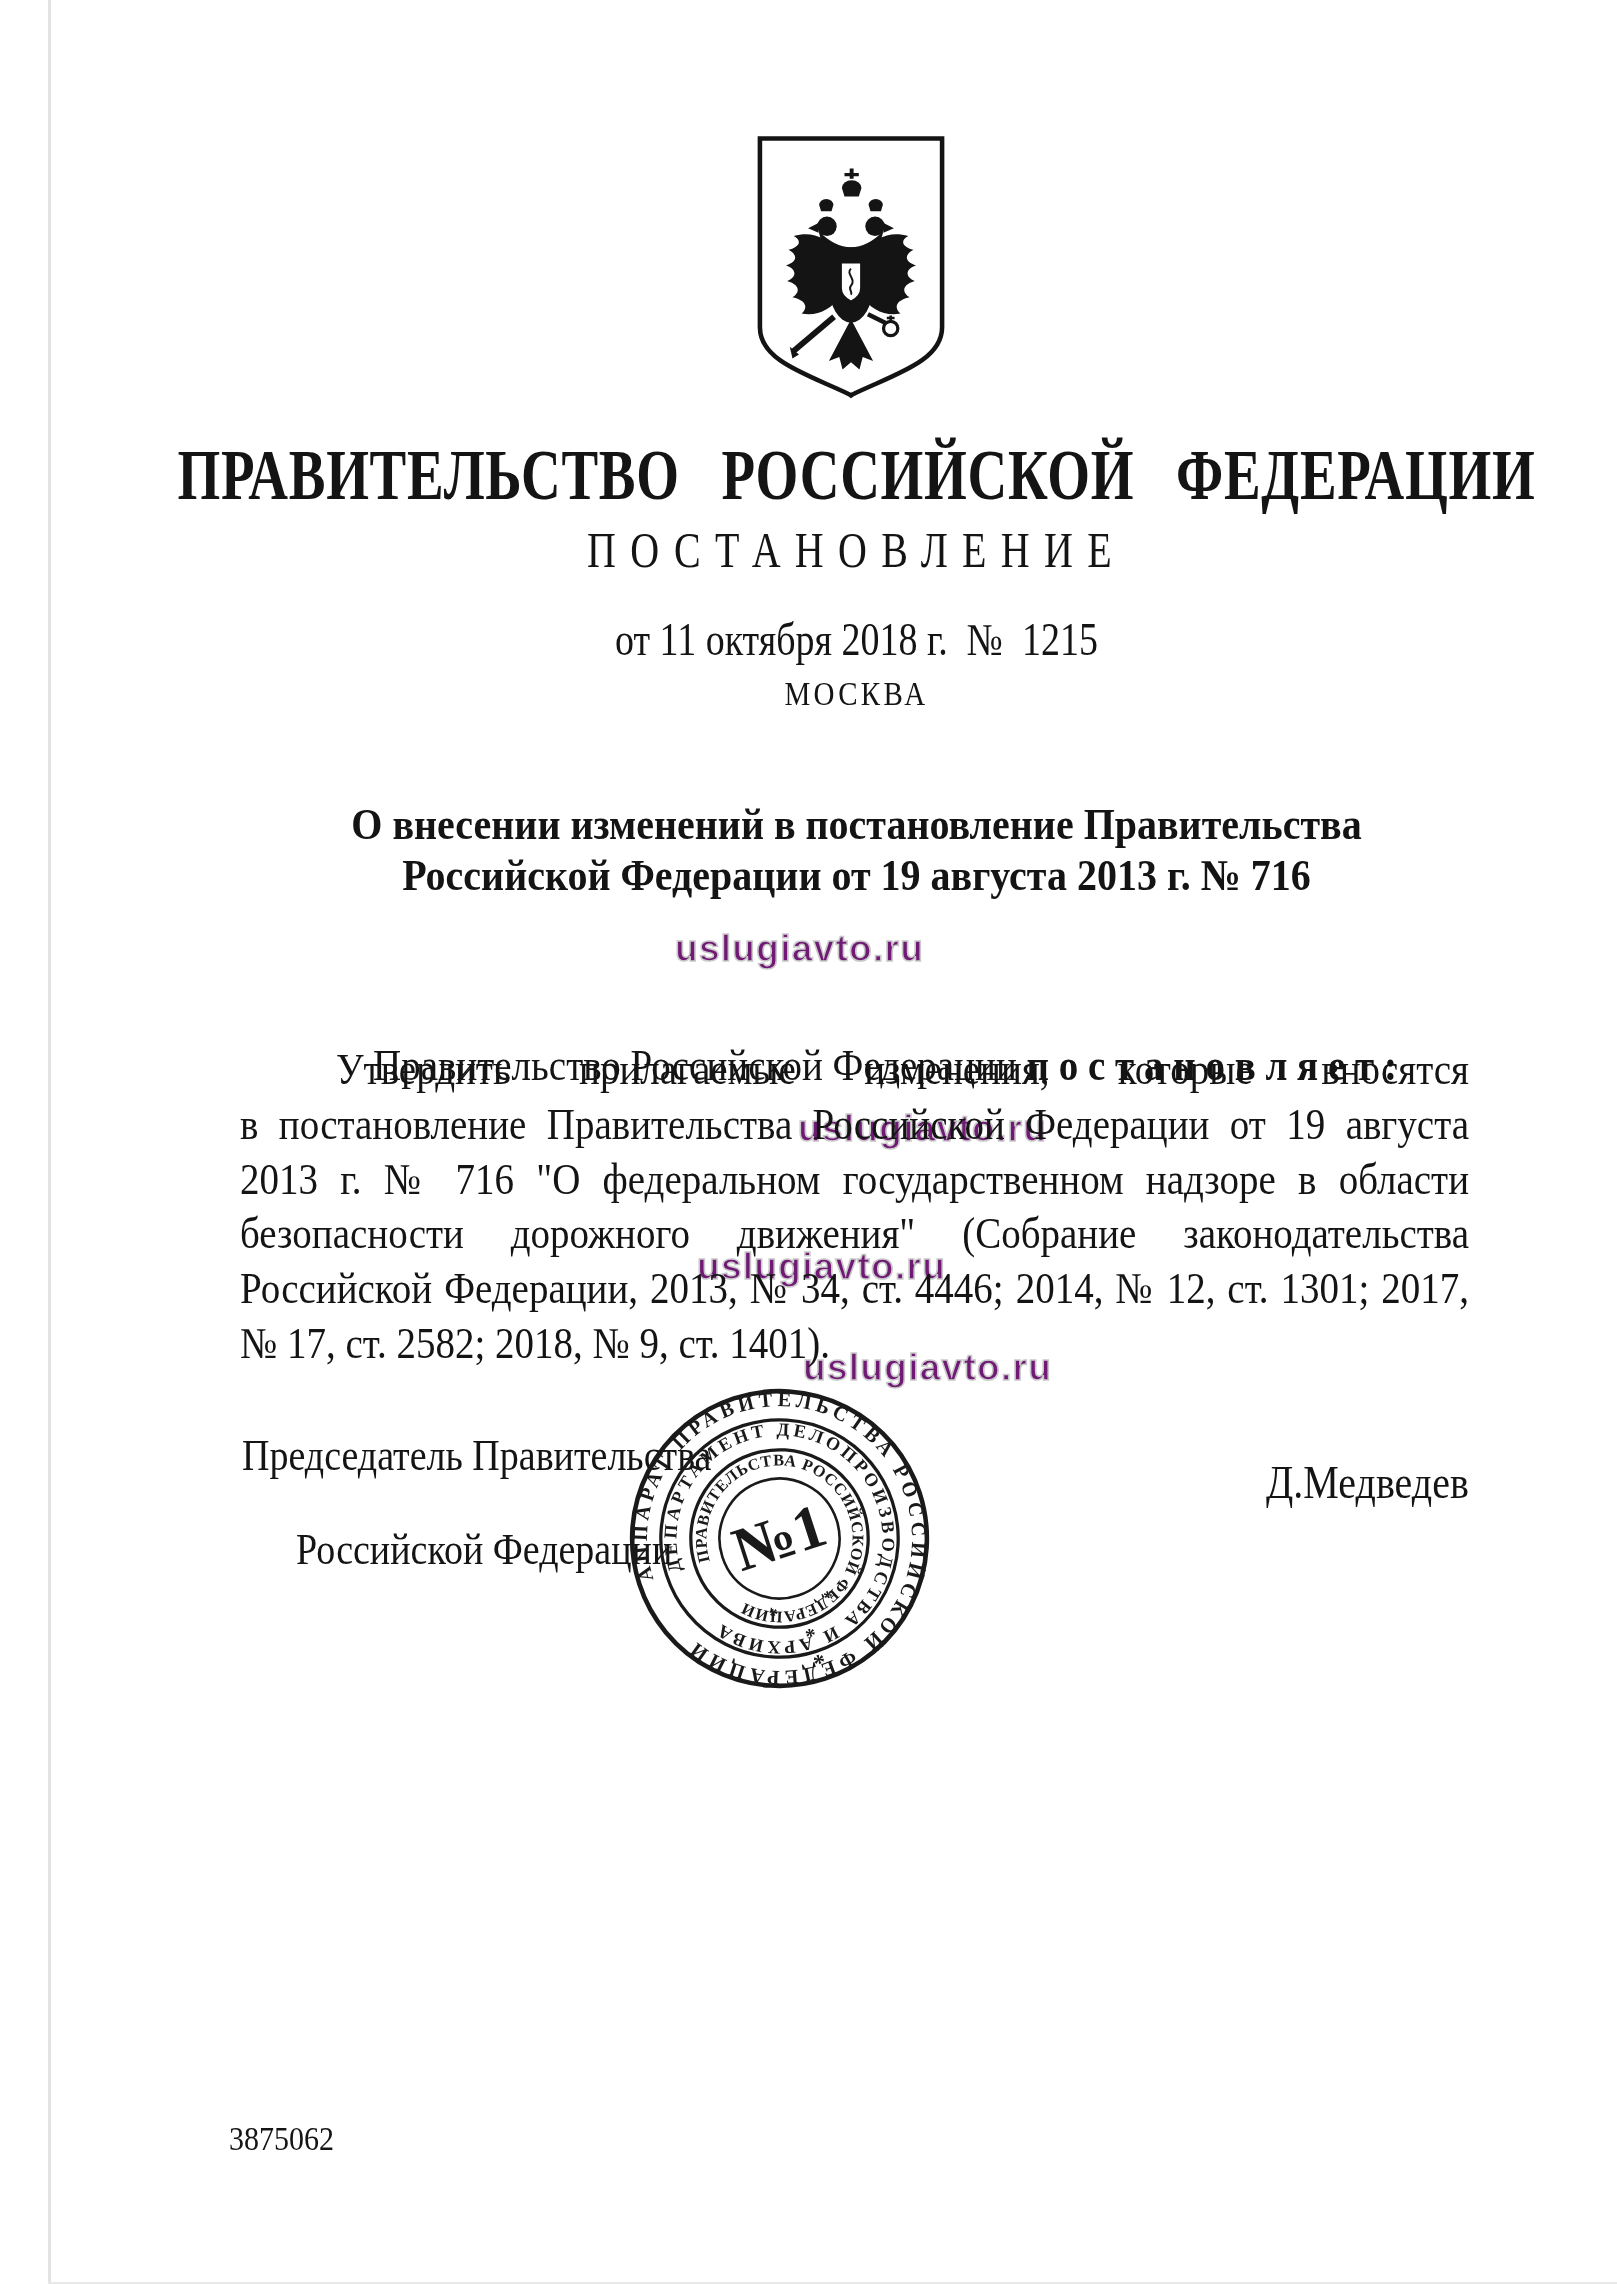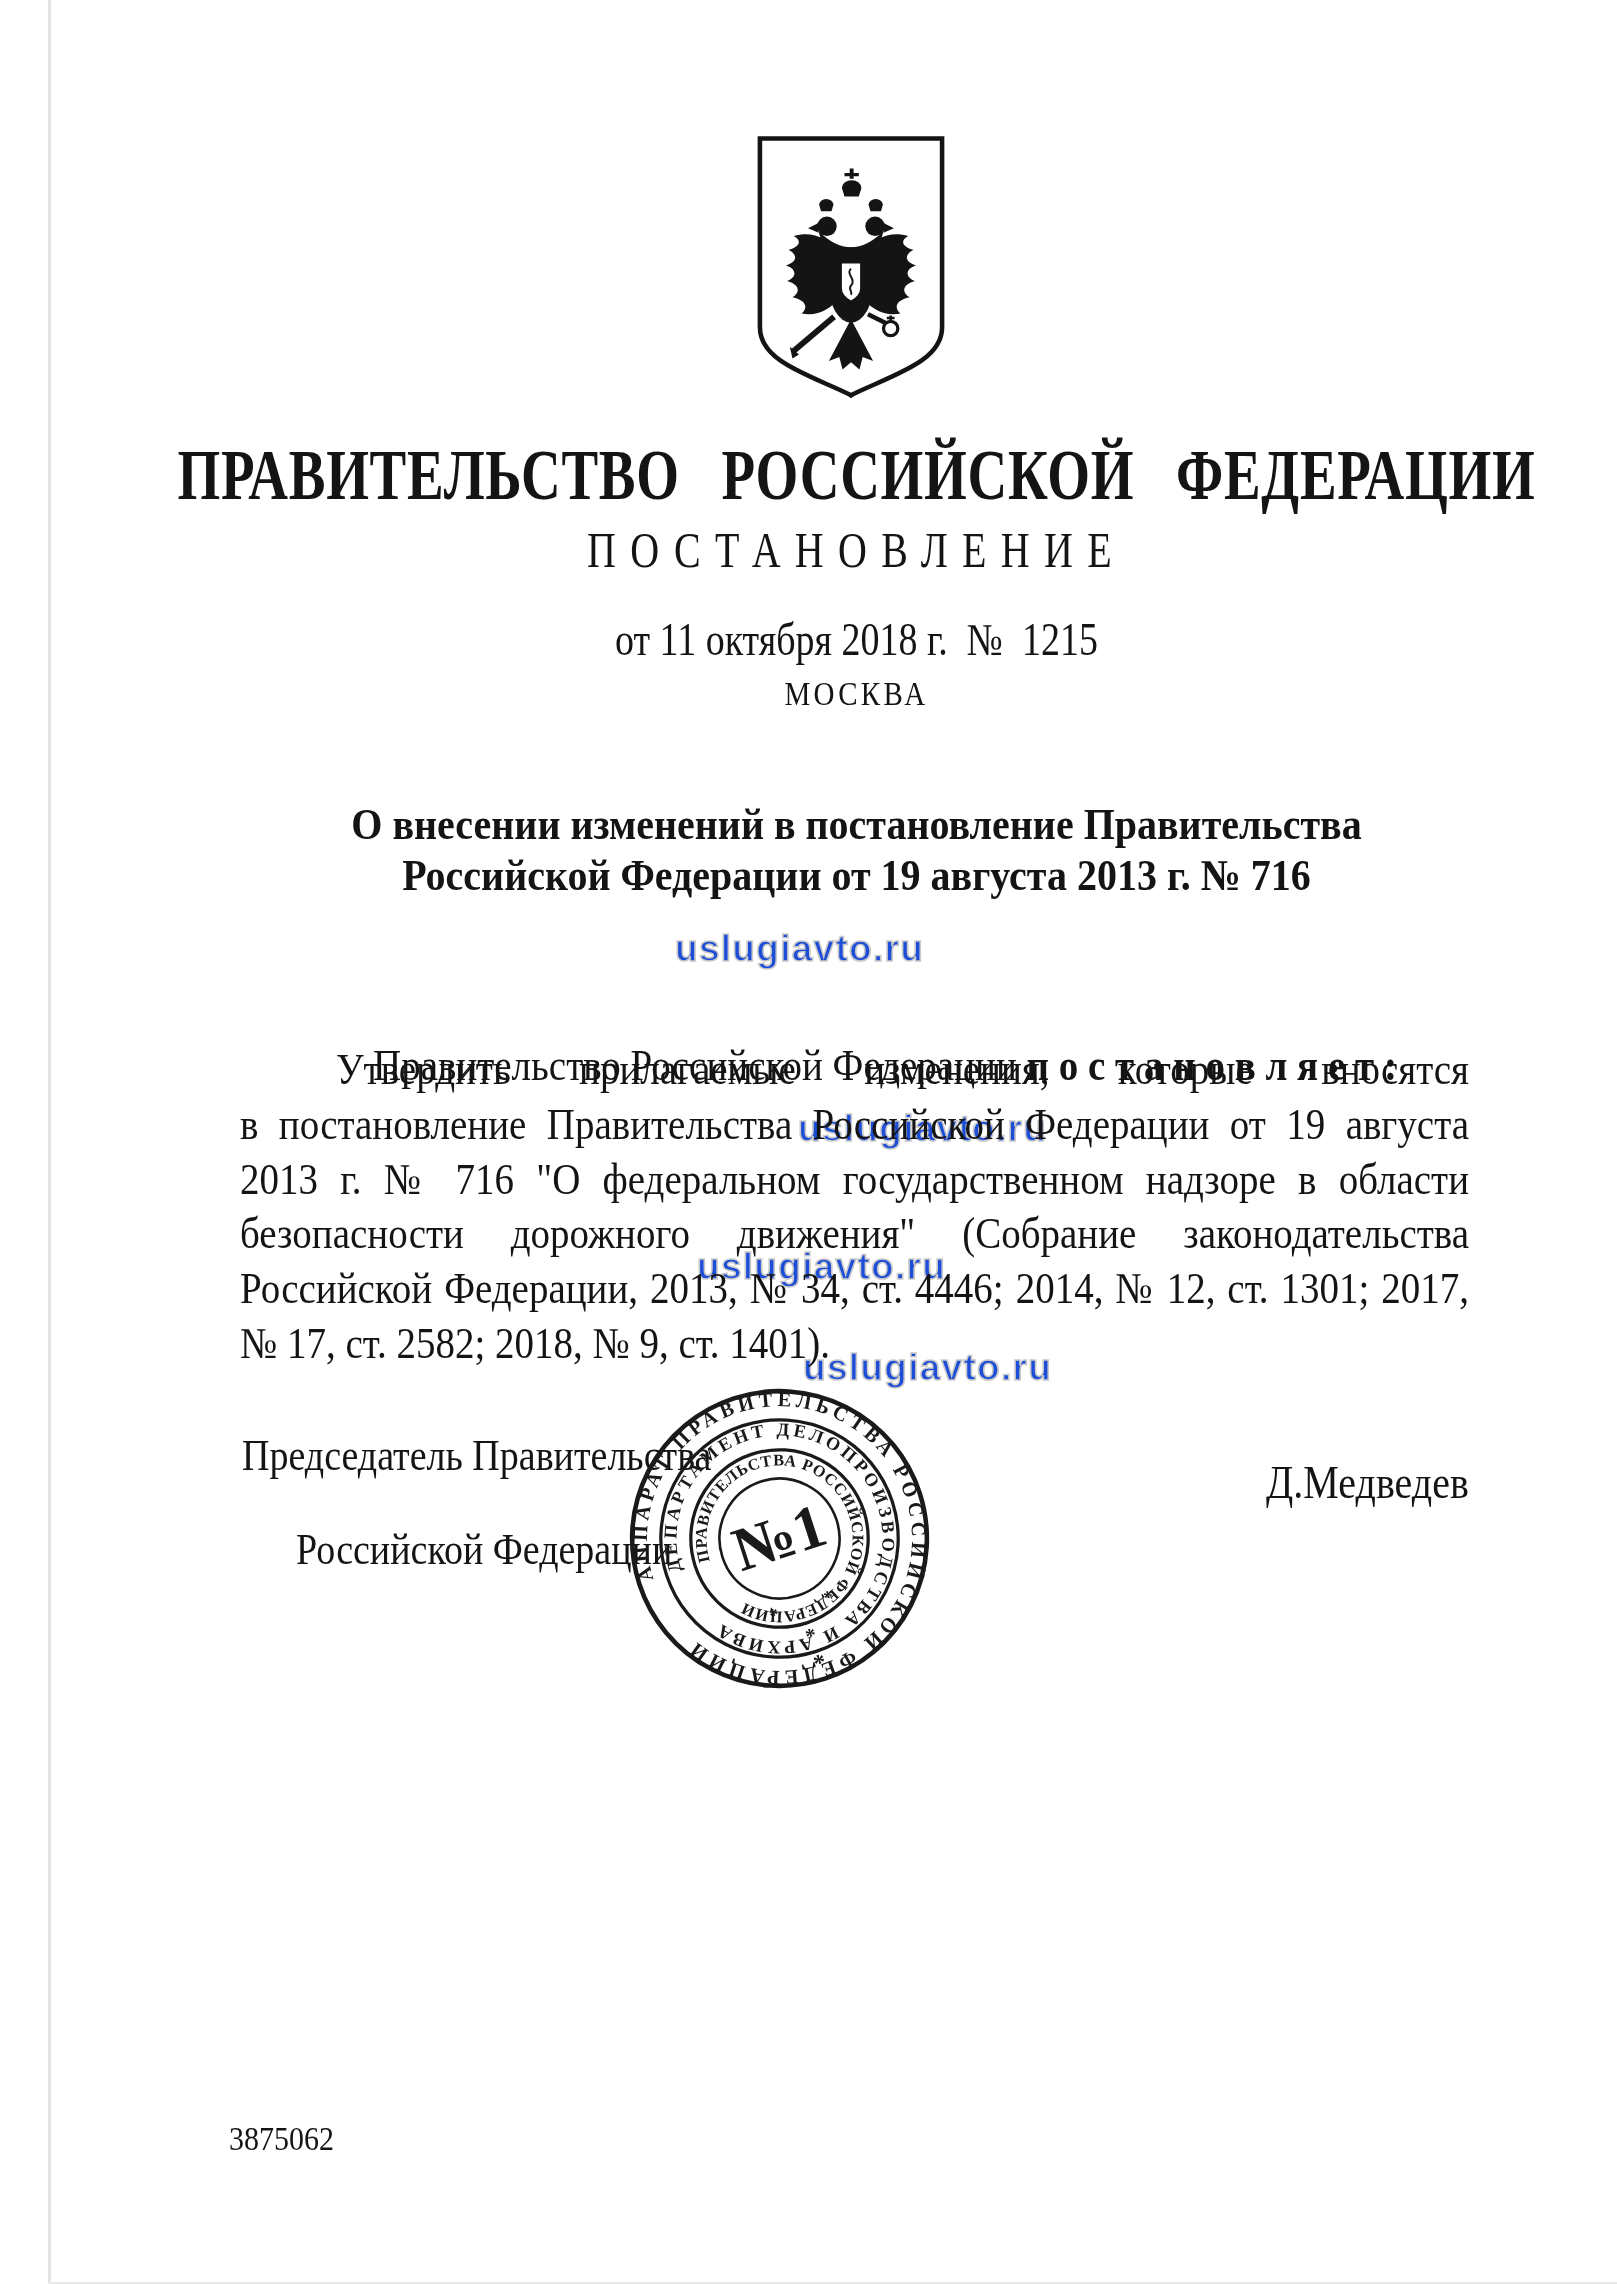--- a/index.html
+++ b/index.html
@@ -42,21 +42,21 @@
     position:absolute;left:0;top:798px;width:100%;
     text-align:center;font-weight:bold;font-size:40px;line-height:47px;
     transform:scaleY(1.1);transform-origin:center top;
   }
 
   
   .wm{
     position:absolute;
     font-family:"Liberation Sans", sans-serif;
     font-size:37px;font-weight:bold;letter-spacing:1.3px;
-    color:#1d4ed8;
+    color:#701a75;
     -webkit-text-stroke:1.6px #c9c9c9;
     z-index:1;
   }
   .wm1{left:627px;top:928px;}
   .wm2{left:750px;top:1108px;}
   .wm3{left:649px;top:1246px;}
   .wm4{left:755px;top:1347px;}
 
   
   .opening{

